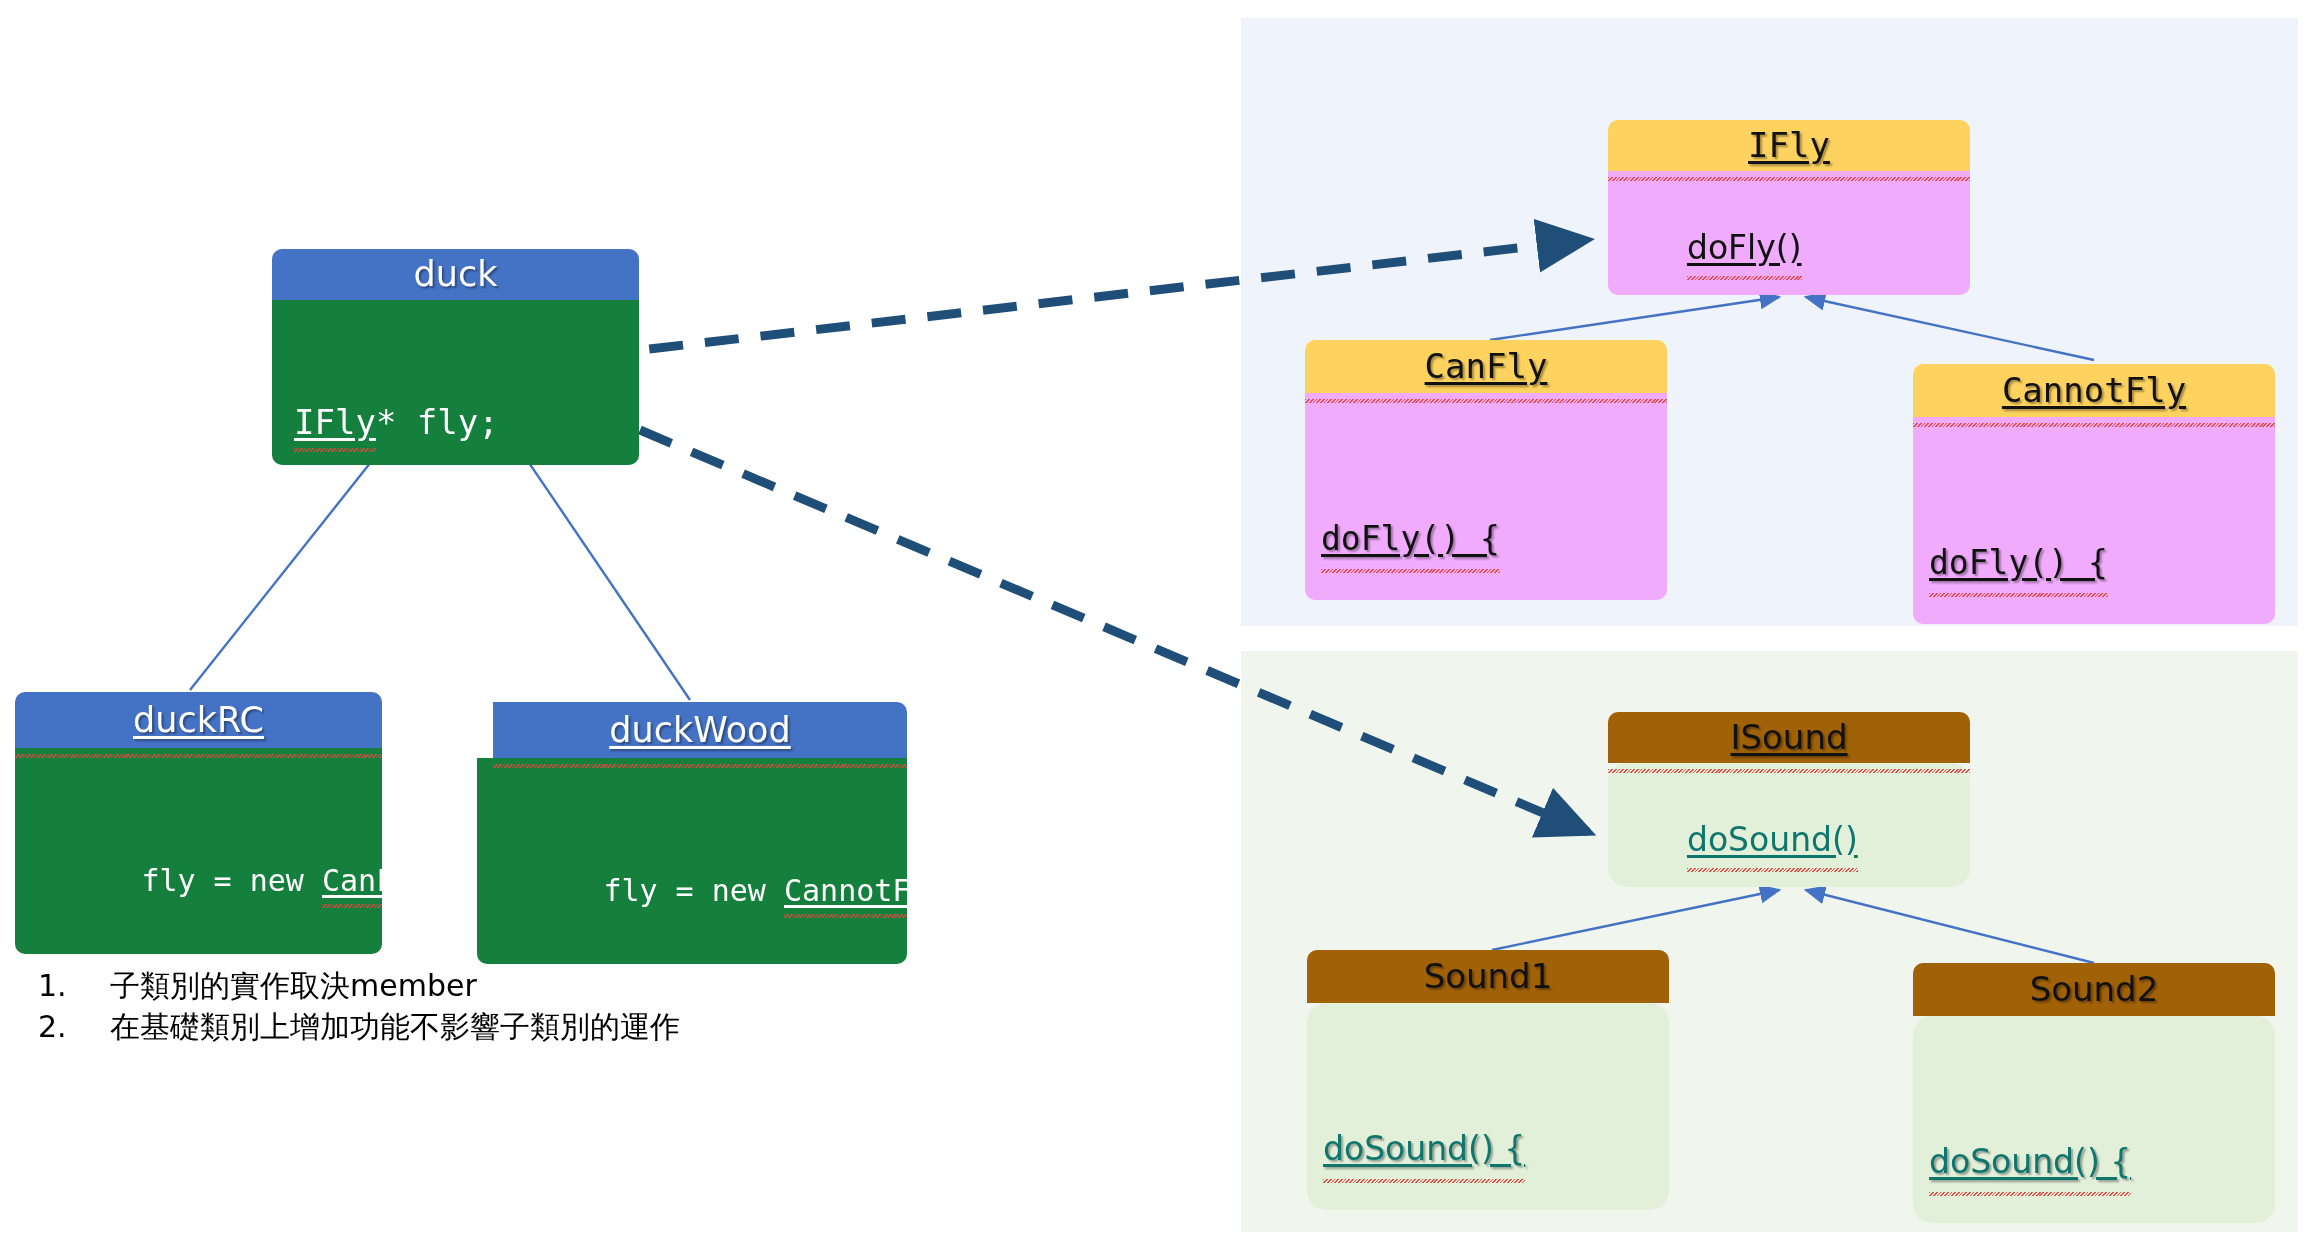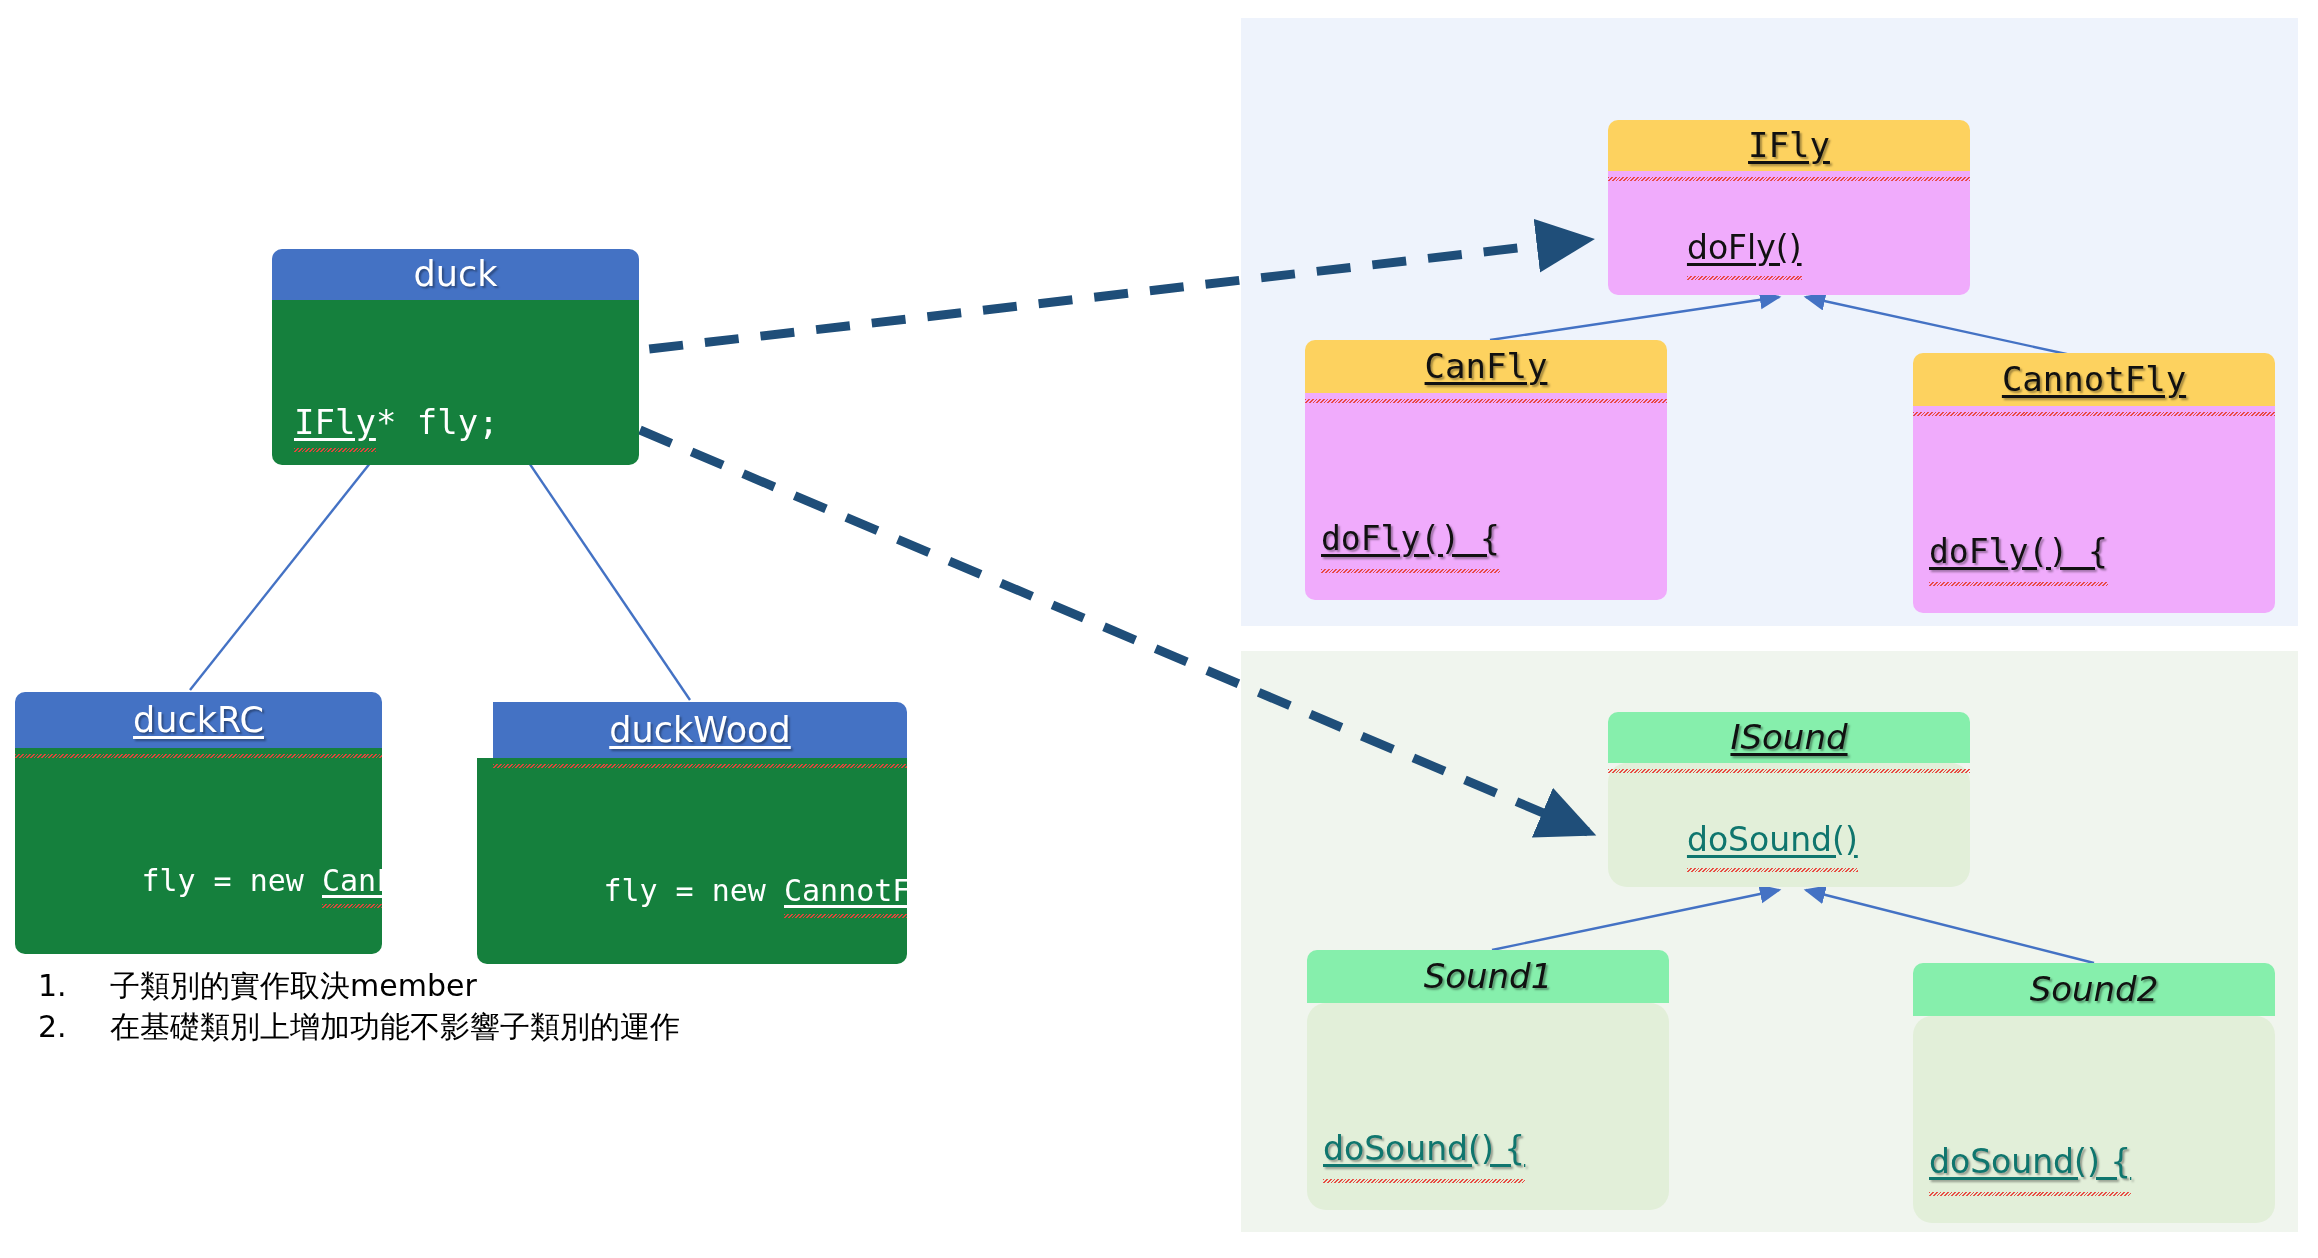--- a/index.html
+++ b/index.html
@@ -83,23 +83,22 @@
   .gold .hdr {
     background: #fdd25f;
     color: #111111;
   }
   .gold .body {
     background: #f0abfc;
     color: #111111;
   }
   
   .green .hdr {
-    background: #86efac;
+    background: #a16207;
     color: #111111;
-    font-style: italic;
   }
   .green .body {
     background: #e2efd9;
     color: #0f766e;
     border-radius: 19px;
   }
 
   .mono { font-family: "DejaVu Sans Mono", monospace; }
   .sans { font-family: "DejaVu Sans", sans-serif; }
 
@@ -140,21 +139,21 @@
 
   
   .box-ifly { left: 1608px; top: 120px; width: 362px; height: 175px; }
   .box-ifly .hdr { height: 51px; line-height: 51px; font-size: 34px; }
   .box-ifly .body { height: 124px; font-size: 33px; line-height: 1.35; padding: 10px 0 0 16px; }
 
   .box-canfly { left: 1305px; top: 340px; width: 362px; height: 260px; }
   .box-canfly .hdr { height: 53px; line-height: 53px; font-size: 34px; }
   .box-canfly .body { height: 207px; font-size: 33px; line-height: 1.45; padding: 26px 0 0 16px; }
 
-  .box-cannotfly { left: 1913px; top: 353px; width: 362px; height: 260px; }
+  .box-cannotfly { left: 1913px; top: 364px; width: 362px; height: 260px; }
   .box-cannotfly .hdr { height: 53px; line-height: 53px; font-size: 34px; }
   .box-cannotfly .body { height: 207px; font-size: 33px; line-height: 1.45; padding: 26px 0 0 16px; }
 
   
   .box-isound { left: 1608px; top: 712px; width: 362px; height: 175px; }
   .box-isound .hdr { height: 51px; line-height: 51px; font-size: 34px; }
   .box-isound .body { height: 124px; font-size: 33px; line-height: 1.35; padding: 10px 0 0 16px; }
 
   .box-sound1 { left: 1307px; top: 950px; width: 362px; height: 260px; }
   .box-sound1 .hdr { height: 53px; line-height: 53px; font-size: 34px; text-align: center; }

